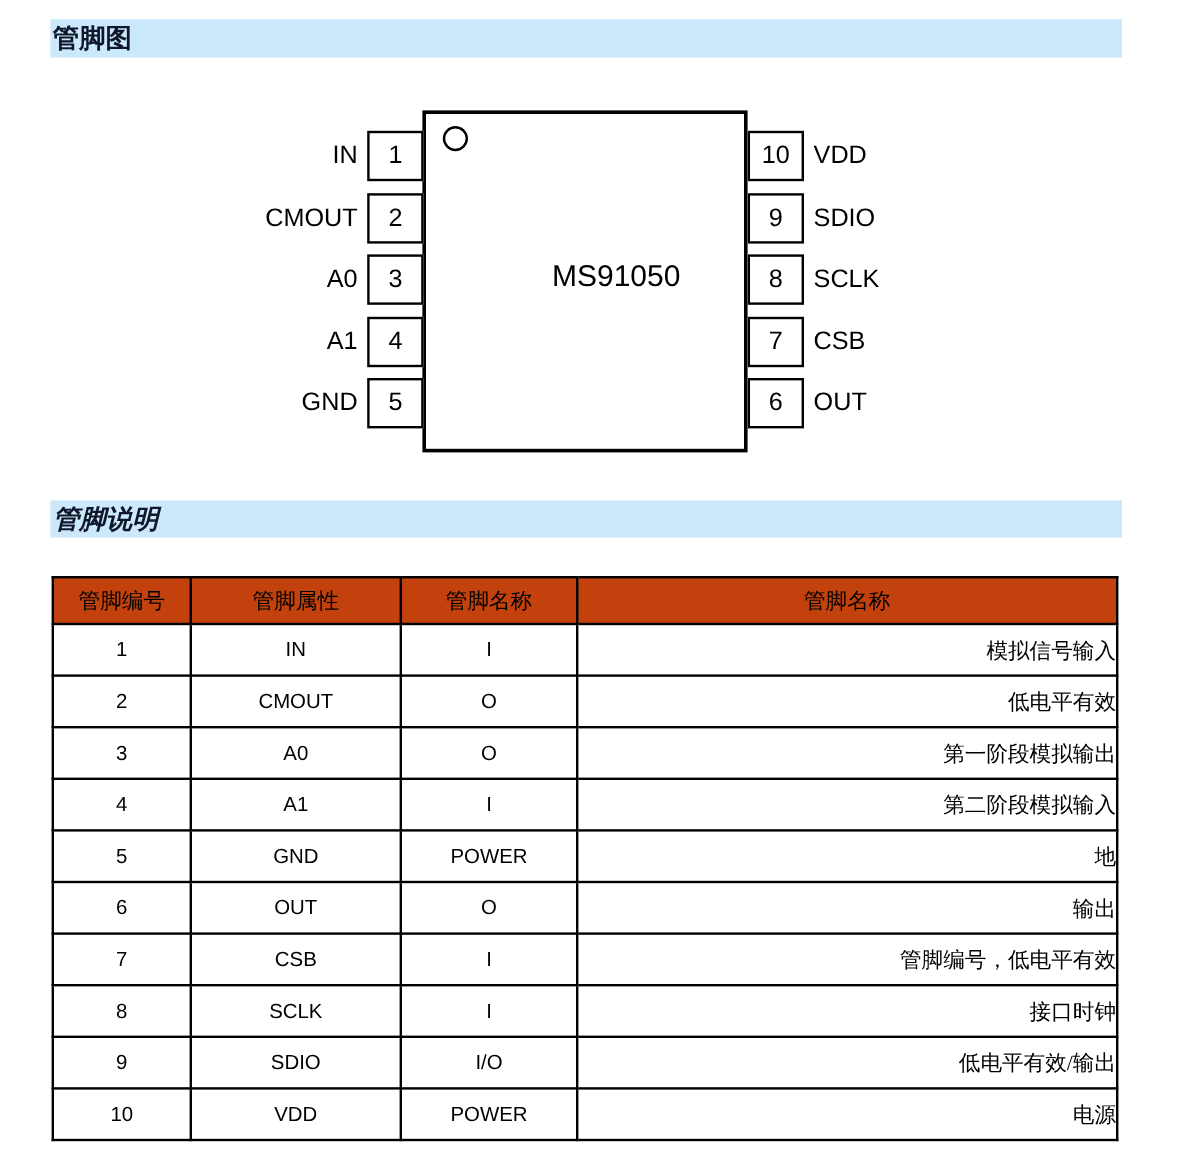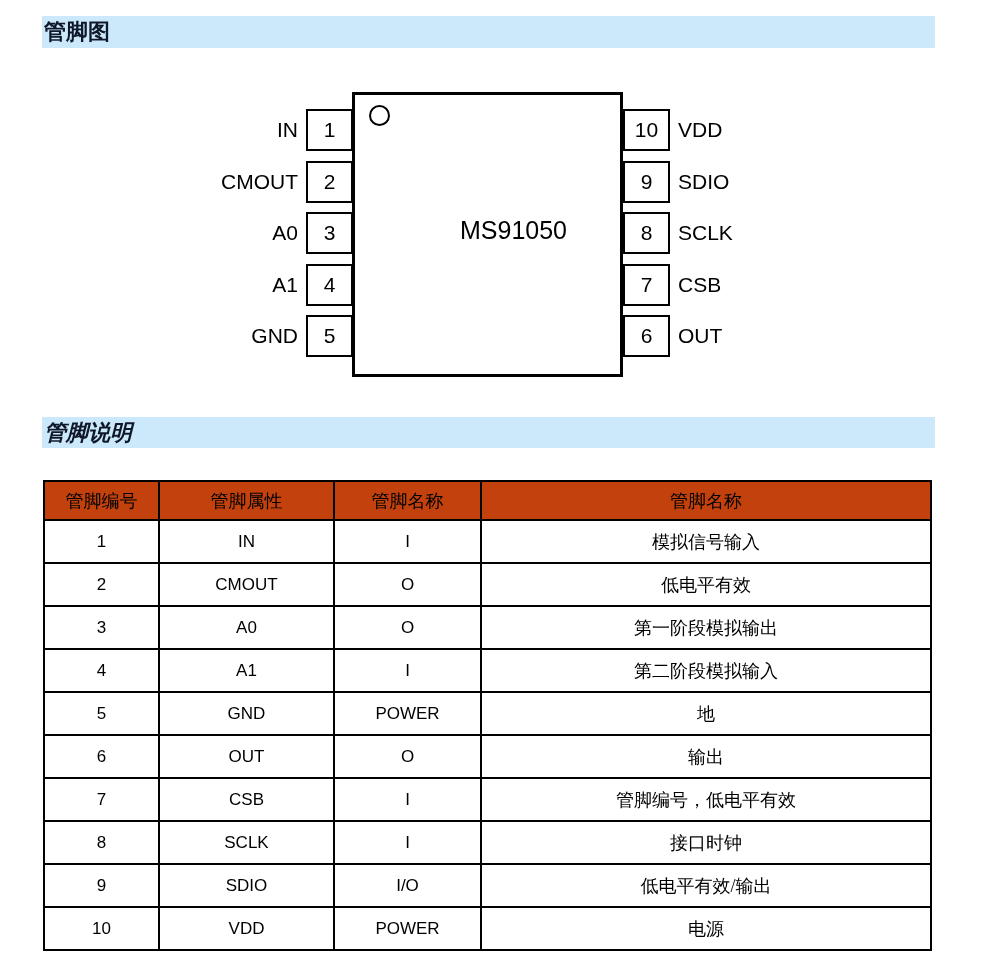--- a/index.html
+++ b/index.html
@@ -107,21 +107,21 @@
   .col-num  { width: 115px; }
   .col-name { width: 175px; }
   .col-attr { width: 147px; }
   .col-desc { width: 450px; }
   td.cell-num, td.cell-name, td.cell-attr {
     text-align: center;
     font-family: "Liberation Sans", sans-serif;
     font-size: 17px;
   }
   td.cell-desc {
-    text-align: center;
+    text-align: right;
     font-family: "Liberation Serif", "DejaVu Serif", serif;
     font-size: 18px;
   }
 </style>
 </head>
 <body>
 
 <div id="bar-pin-diagram" class="section-bar">管脚图</div>
 
 <div>

